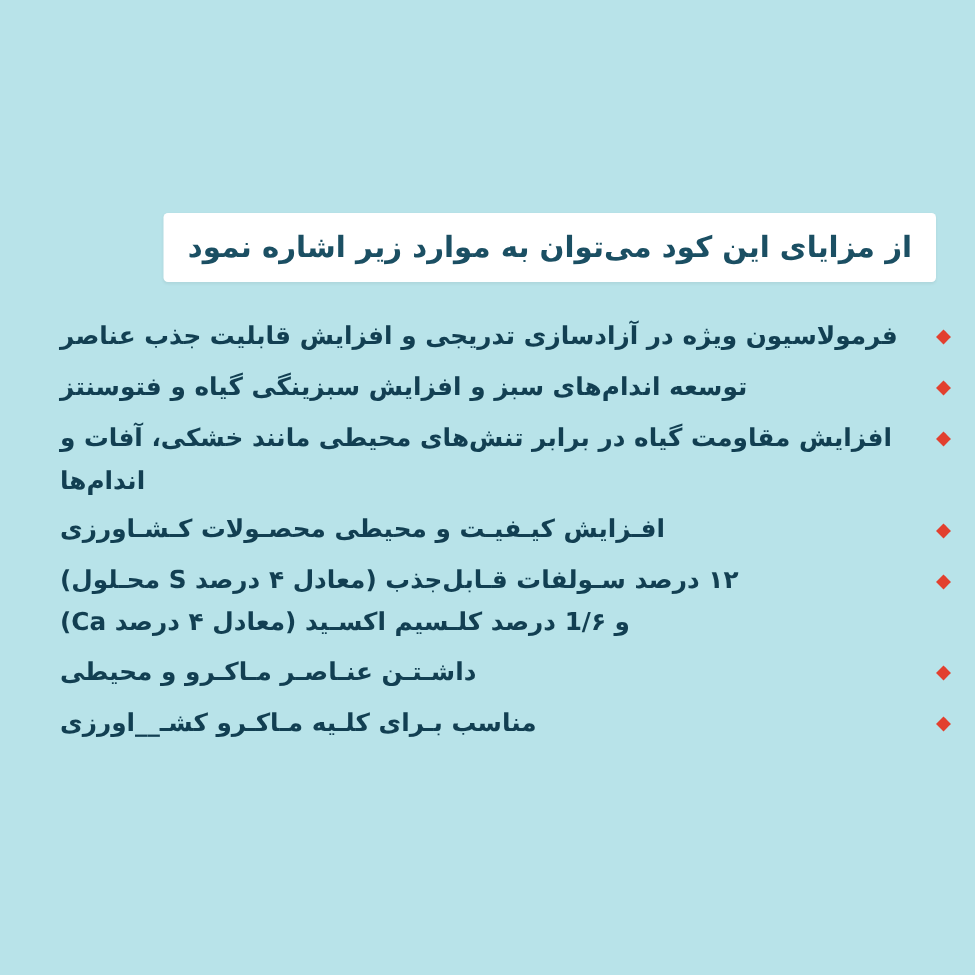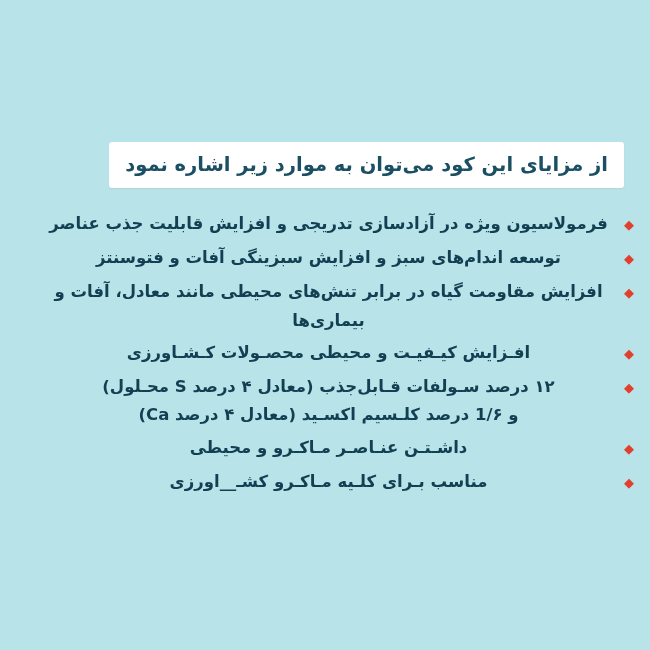--- a/index.html
+++ b/index.html
@@ -68,21 +68,21 @@
     margin-right: 2px;
     transform: translateY(0px);
   }
   .bullet-text {
     flex: 1 1 auto;
     color: #123f52;
     font-size: 16.5px;
     font-weight: bold;
     line-height: 1.72;
     direction: rtl;
-    text-align: center;
+    text-align: left;
   }
   .bullet-text .sub-line {
     display: block;
   }
   .spaced {
     letter-spacing: 1.6px;
   }
 </style>
 </head>
 <body>
@@ -96,26 +96,26 @@
 
     <div class="bullets">
 
       <div class="bullet-row">
         <span class="bullet-marker">◆</span>
         <span class="bullet-text">فرمولاسیون ویژه در آزادسازی تدریجی و افزایش قابلیت جذب عناصر</span>
       </div>
 
       <div class="bullet-row">
         <span class="bullet-marker">◆</span>
-        <span class="bullet-text">توسعه اندام‌های سبز و افزایش سبزینگی آفات و فتوسنتز</span>
+        <span class="bullet-text">توسعه اندام‌های سبز و افزایش سبزینگی گیاه و فتوسنتز</span>
       </div>
 
       <div class="bullet-row">
         <span class="bullet-marker">◆</span>
-        <span class="bullet-text">افزایش مقاومت گیاه در برابر تنش‌های محیطی مانند معادل، آفات و بیماری‌ها</span>
+        <span class="bullet-text">افزایش مقاومت گیاه در برابر تنش‌های محیطی مانند خشکی، آفات و اندام‌ها</span>
       </div>
 
       <div class="bullet-row">
         <span class="bullet-marker">◆</span>
         <span class="bullet-text spaced">افـزایش کیـفیـت و محیطی محصـولات کـشـاورزی</span>
       </div>
 
       <div class="bullet-row">
         <span class="bullet-marker">◆</span>
         <span class="bullet-text">

